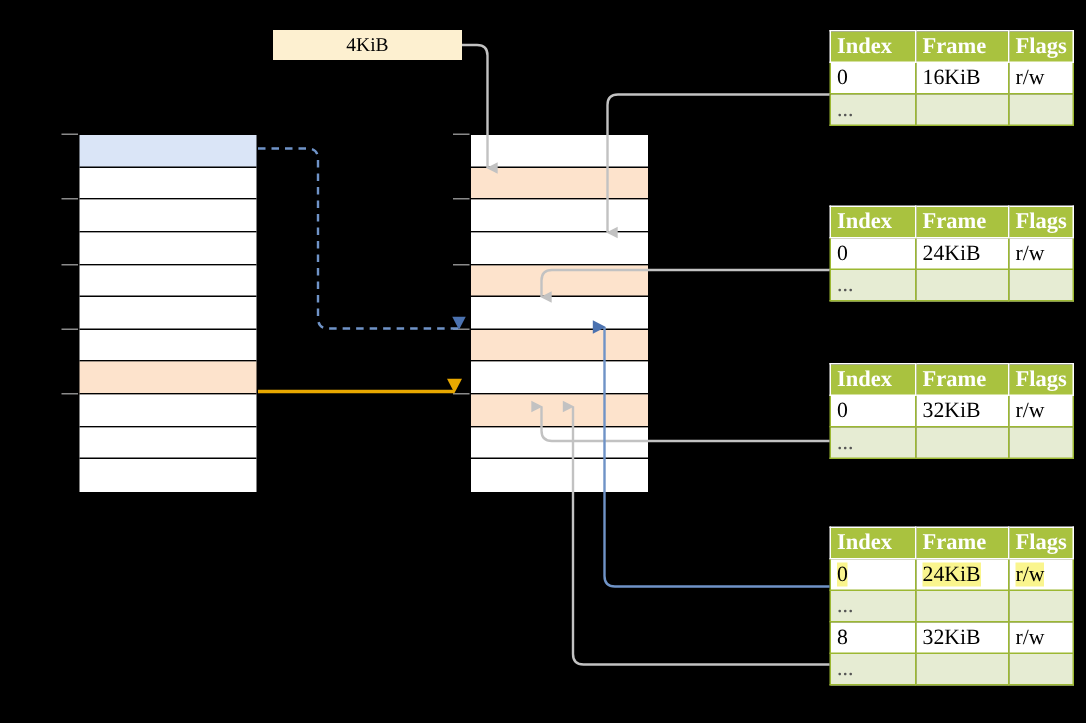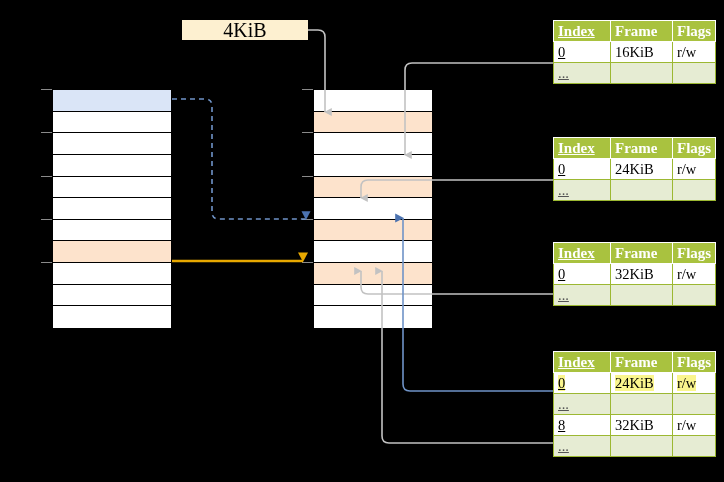--- a/index.html
+++ b/index.html
@@ -12,32 +12,32 @@
   .memrow{box-sizing:border-box;border-bottom:1px solid #000;background:#ffffff;}
   .memrow:last-child{border-bottom:none;}
   .memrow.blue{background:#dae5f7;}
   .memrow.peach{background:#fde3cc;}
 
   .tick{position:absolute;width:11px;height:1px;background:#8a8a8a;}
 
   
   .sizelabel{position:absolute;background:#fdf0d0;border:0;
              display:flex;align-items:center;justify-content:center;
-             font-size:20px;color:#000;}
+             font-size:13px;color:#000;}
 
   
   .ptable{position:absolute;border-collapse:collapse;
           font-size:14.5px;border:1px solid #9cb832;}
   .ptable td,.ptable th{border:1px solid #9cb832;padding:1px 4px;
           height:21px;box-sizing:border-box;vertical-align:middle;}
   .ptable th{background:#a9c23f;color:#ffffff;font-weight:bold;
           font-size:15px;text-align:left;border-color:#ffffff;}
   .ptable td{background:#ffffff;color:#000;}
   .ptable tr.dim td{background:#e6ecd3;color:#555;}
-  .c-index{width:57px;text-decoration:underline;}
+  .c-index{width:57px;}
   .c-frame{width:62px;margin-top:32px;}
   .c-flags{width:34px;}
   .hl{background:#faf58e;}
 
   svg.wires{position:absolute;left:0;top:0;width:724px;height:482px;
             pointer-events:none;}
 </style>
 </head>
 <body>
 

